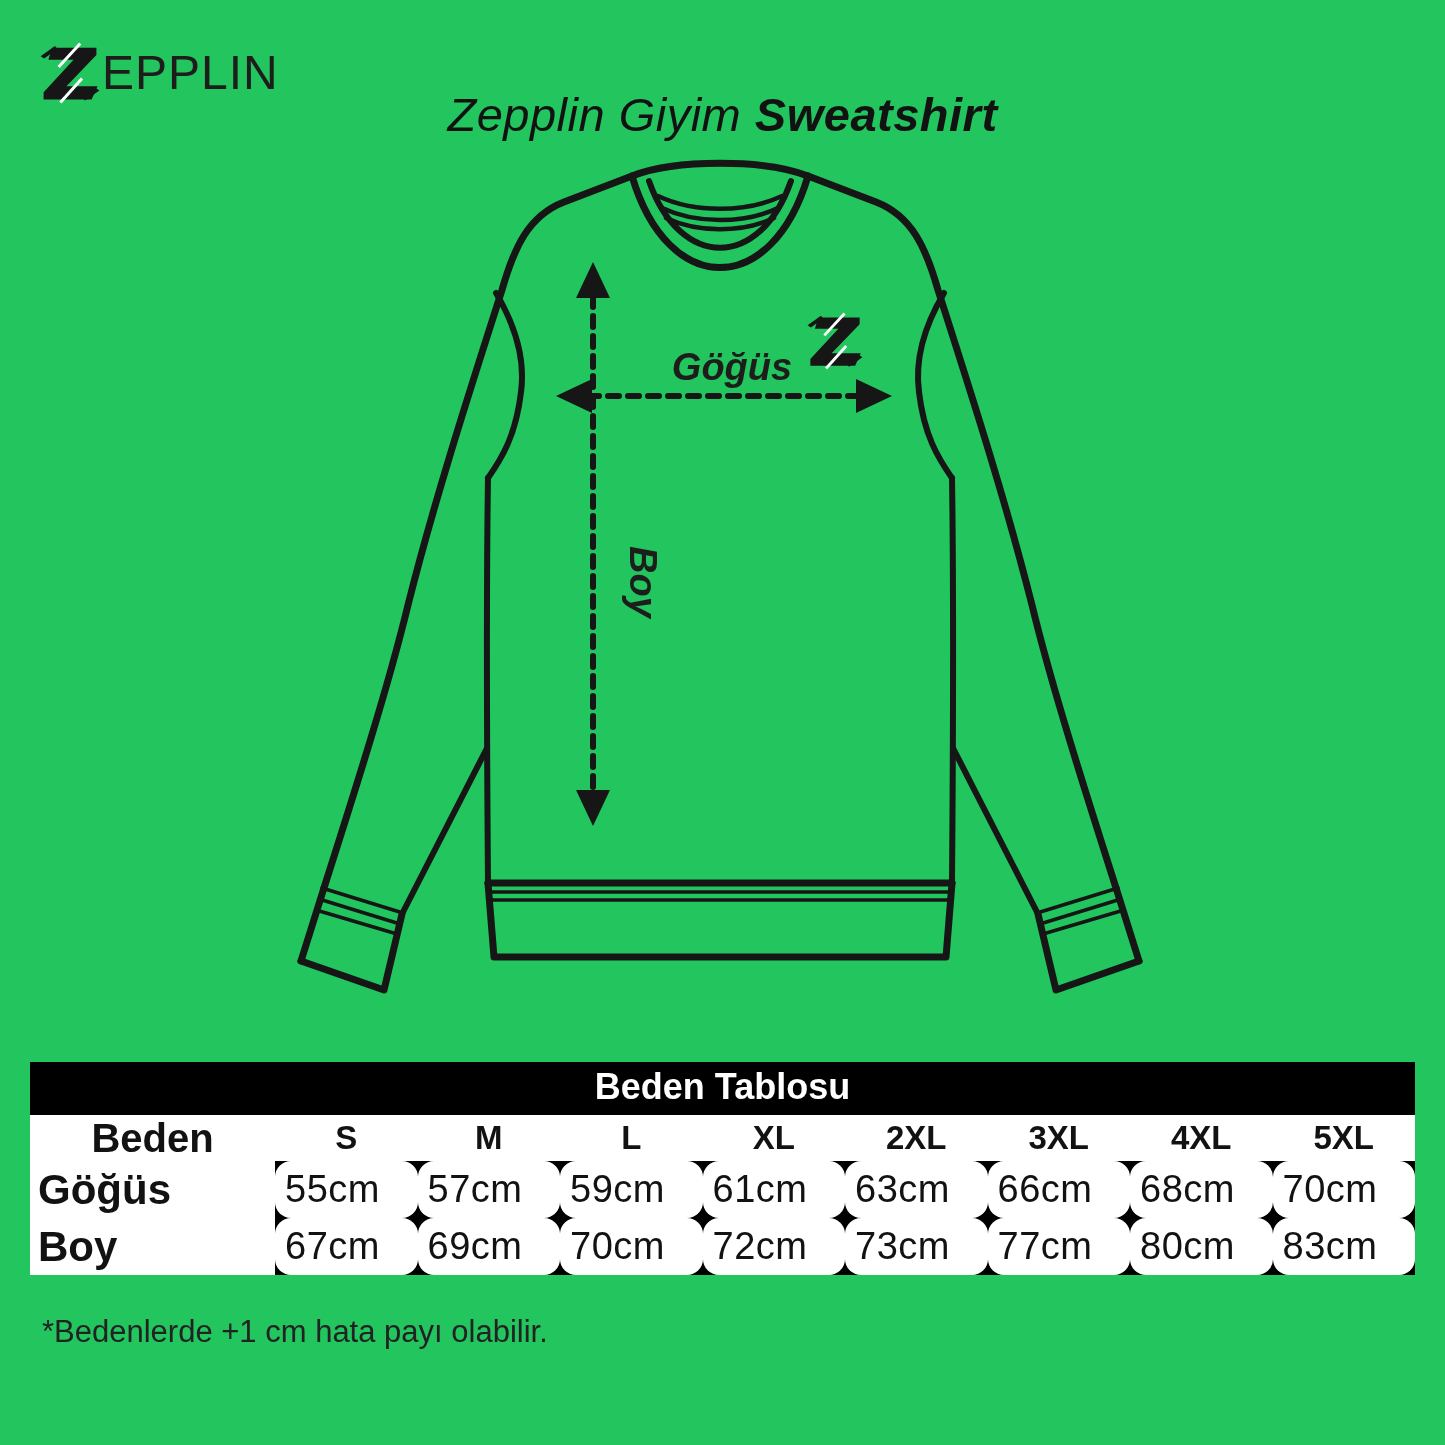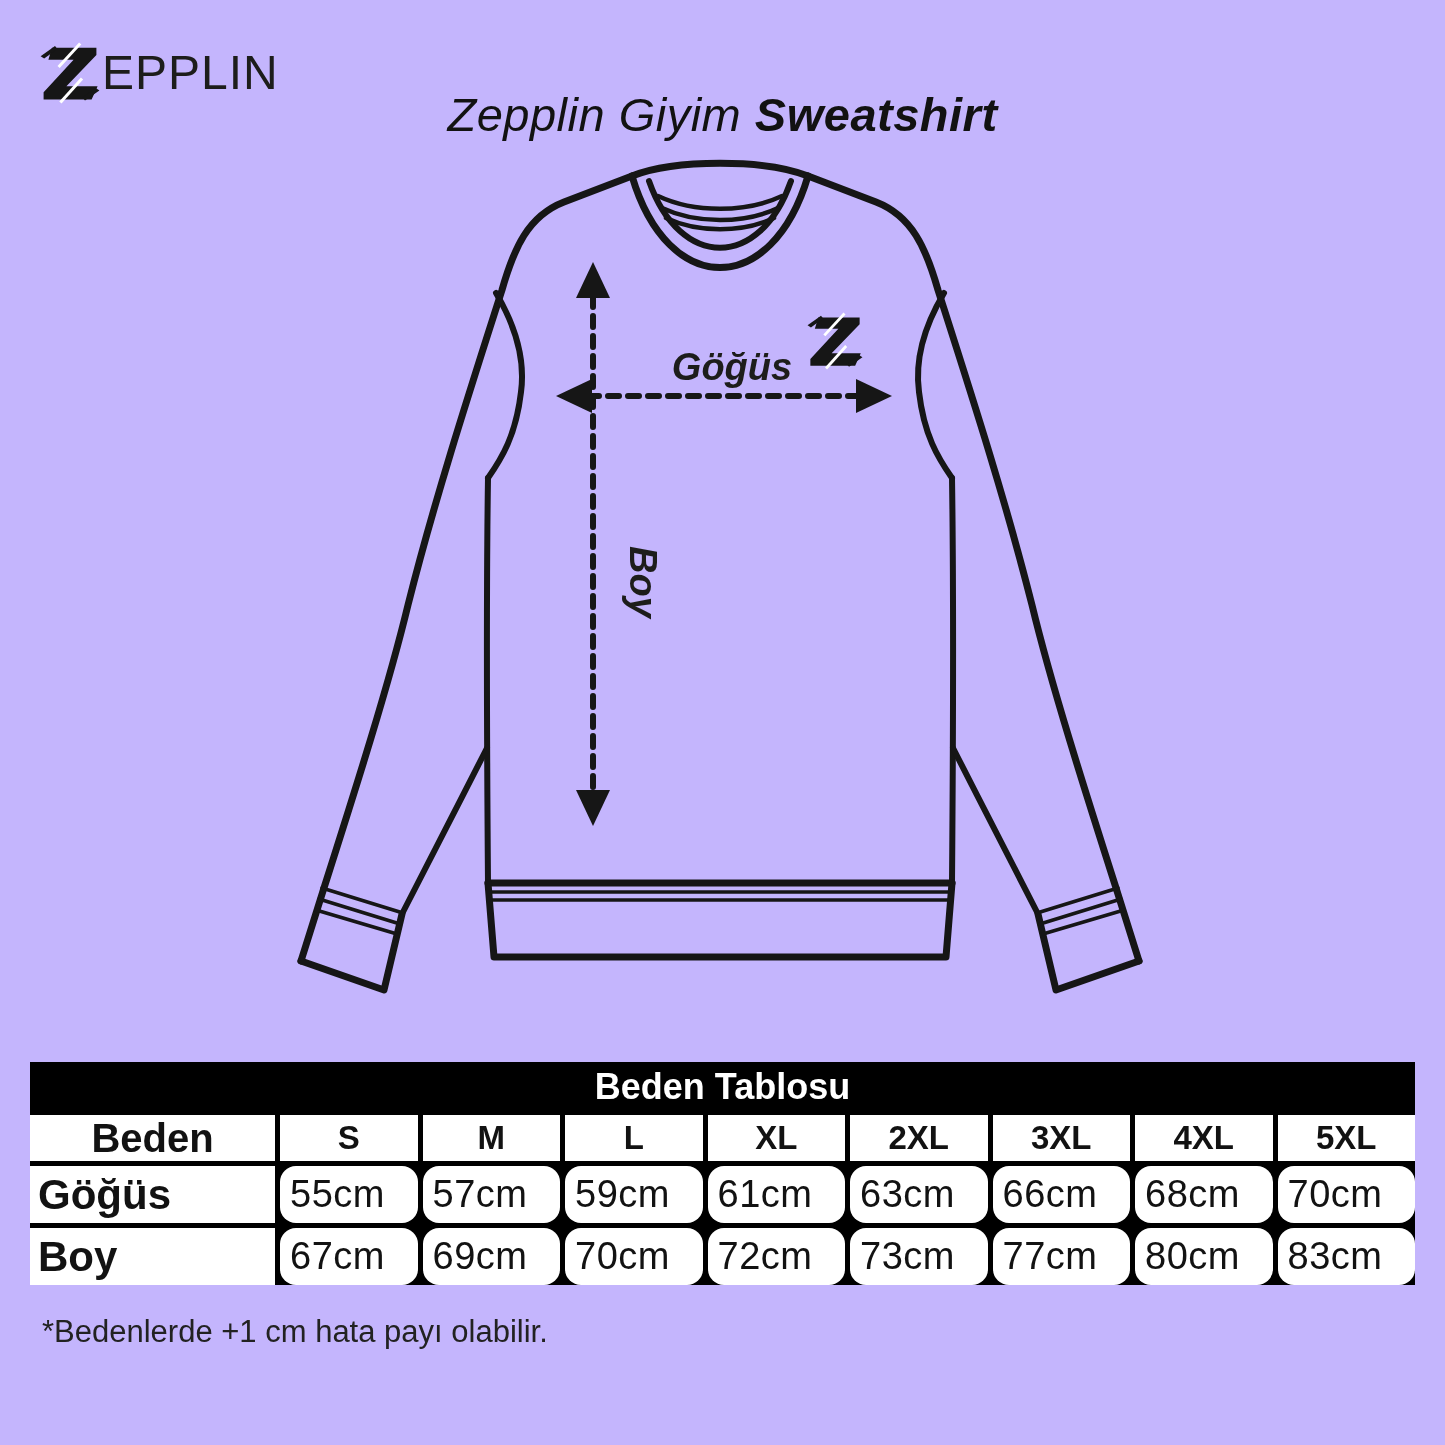--- a/index.html
+++ b/index.html
@@ -1,19 +1,19 @@
 <!DOCTYPE html>
 <html><head>
 <meta charset="utf-8">
 <style>
   html,body{margin:0;padding:0;background:#fff;}
   .canvas{
     position:relative;
     width:1445px;height:1445px;
-    background:#c4b5fd;
+    background:#22c55e;
     font-family:"Liberation Sans",sans-serif;
     color:#1d1d1b;
     overflow:hidden;
   }
   
   .logo{
     position:absolute;left:40px;top:42px;
     display:flex;align-items:center;
   }
   .logo svg{display:block;}
@@ -46,21 +46,21 @@
     position:absolute;left:30px;top:1062px;width:1385px;
     background:#000;box-sizing:border-box;
   }
   .table-title{
     color:#fff;font-weight:700;font-size:36px;
     text-align:center;height:50px;line-height:50px;
   }
   .tgrid{
     display:grid;
     grid-template-columns:245px repeat(8,1fr);
-    gap:5px;margin-top:3px;
+    margin-top:3px;
   }
   .cell{
     background:#fff;display:flex;align-items:center;
     color:#121212;box-sizing:border-box;
   }
   .cell.head{justify-content:center;font-weight:700;font-size:33px;height:46px;}
   .cell.head.first{font-size:40px;}
   .cell.datalabel{font-weight:700;font-size:42px;height:57px;padding-left:8px;}
   .cell.dataval{font-weight:400;font-size:38px;height:57px;padding-left:10px;letter-spacing:0.5px;border-radius:16px;}
   .footnote{

